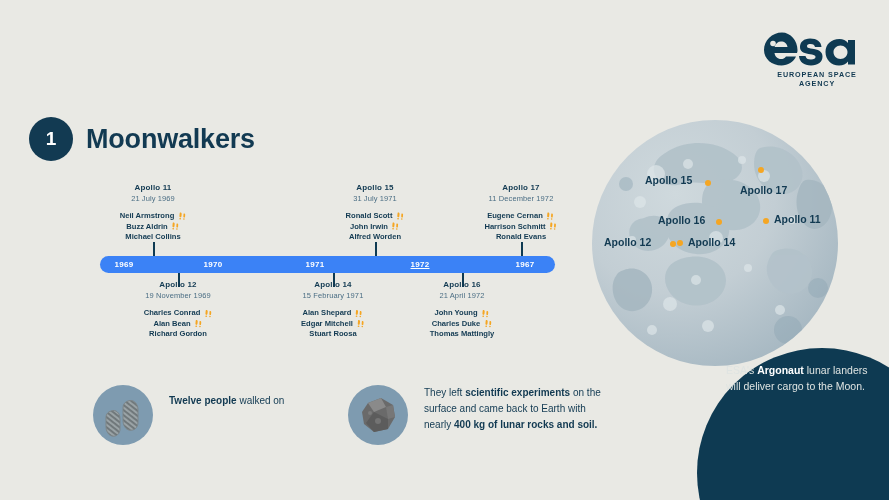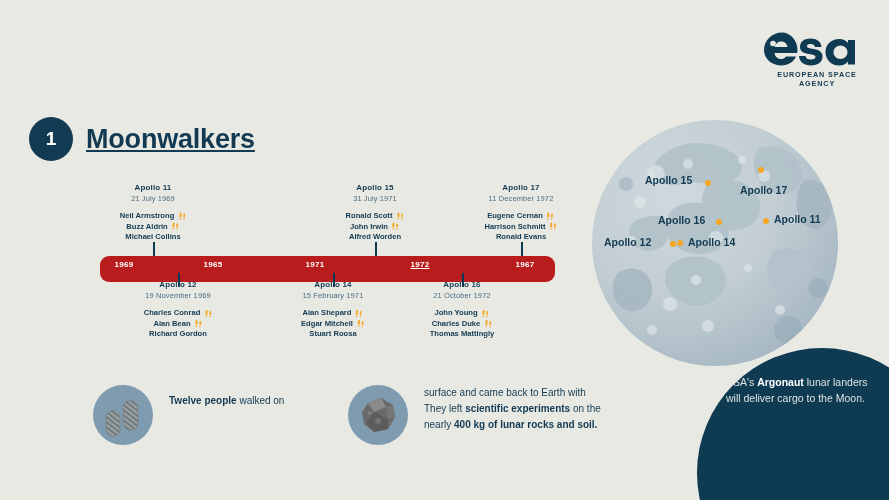--- a/index.html
+++ b/index.html
@@ -31,27 +31,27 @@
     color:#123A52;
   }
   #badge{
     left:29px;top:105px;width:44px;height:44px;border-radius:50%;
     background:#123A52;color:#ffffff;
     display:flex;align-items:center;justify-content:center;
     font-size:19px;font-weight:bold;
   }
   #section-title{
     left:86px;top:112px;
-    font-size:27px;font-weight:bold;color:#123A52;letter-spacing:-.2px;text-decoration:underline;
+    font-size:27px;font-weight:bold;color:#123A52;letter-spacing:-.2px;
   }
 
   
   #timeline-bar{
-    left:100px;top:244px;width:455px;height:26px;
-    background:#b91c1c;border-radius:9px;
+    left:100px;top:244px;width:455px;height:17px;
+    background:#3b82f6;border-radius:9px;
   }
   #timeline-bar .year{
     position:absolute;top:4px;
     font-size:8px;font-weight:bold;color:#ffffff;letter-spacing:.3px;
     transform:translateX(-50%);
     white-space:nowrap;
   }
   .tick{position:absolute;width:2px;background:#0E3A52;}
   .tick.up{height:14px;top:230px;}
   .tick.down{height:14px;top:261px;}
@@ -76,21 +76,21 @@
   #moon svg{display:block;}
   .site{position:absolute;font-size:10.5px;font-weight:bold;color:#123A52;white-space:nowrap;}
   .dot{position:absolute;width:6px;height:6px;border-radius:50%;background:#F5A623;}
 
   
   #argonaut{
     left:697px;top:336px;width:250px;height:250px;border-radius:50%;
     background:#0E3A52;
   }
   #argonaut .txt{
-    position:absolute;left:29px;top:27px;width:150px;
+    position:absolute;left:29px;top:15px;width:150px;
     font-size:10.5px;line-height:15.5px;color:#dfe4e2;
   }
   #argonaut .txt b{color:#ffffff;}
 
   
   .fact{position:absolute;}
   .fact .circle{
     position:absolute;left:0;top:0;width:60px;height:60px;border-radius:50%;
     background:#7e9bb0;overflow:hidden;
   }
@@ -114,21 +114,21 @@
       <path d="M155 17 C138 17 127 28 127 43 C127 58 138 70 154 70 C162 70 168 67 172 62 L172 68 L186 68 L186 19 L172 19 L172 25 C168 20 162 17 155 17 Z M157 30 C165 30 171 36 171 43 C171 51 165 57 157 57 C149 57 143 51 143 43 C143 36 149 30 157 30 Z" fill="#0E3A52"></path>
     </svg>
     <div class="agency">EUROPEAN SPACE AGENCY</div>
   </div>
 
   <div class="abs" id="badge">1</div>
   <div class="abs" id="section-title">Moonwalkers</div>
 
   <div class="abs" id="timeline-bar">
       <div class="year" style="left: 24px;">1969</div>
-      <div class="year" style="left: 113px;">1965</div>
+      <div class="year" style="left: 113px;">1970</div>
       <div class="year" style="left: 215px;">1971</div>
       <div class="year" style="left: 320px; text-decoration: underline;">1972</div>
       <div class="year" style="left: 425px;">1967</div>
     </div>
   <div id="ticks">
       <div class="tick up" style="left: 153px;"></div>
       <div class="tick down" style="left: 178px;"></div>
       <div class="tick down" style="left: 333px;"></div>
       <div class="tick up" style="left: 375px;"></div>
       <div class="tick down" style="left: 462px;"></div>
@@ -254,21 +254,21 @@
               </svg>
             </span>
           </div>
           <div class="row">
             <span>Alfred Worden</span>
           </div>
         </div>
       </div>
       <div class="event" style="left: 462px; top: 268px;">
         <div class="mission">Apollo 16</div>
-        <div class="date">21 October 1972</div>
+        <div class="date">21 April 1972</div>
         <div class="crew">
           <div class="row">
             <span>John Young</span>
             <span style="display: inline-flex;">
               <svg class="boots" viewBox="0 0 12 12">
                 <path d="M3.2 1.2 C4.6 1.0 5.4 1.9 5.3 3.3 L5.0 6.4 C4.9 7.5 4.2 8.0 3.4 7.8 C2.6 7.6 2.2 6.9 2.3 5.9 L2.6 2.6 C2.7 1.8 2.9 1.3 3.2 1.2 Z" fill="#F5A623"></path>
                 <ellipse cx="3.3" cy="9.6" rx="1.2" ry="1.1" fill="#F5A623"></ellipse>
                 <path d="M8.2 2.6 C9.4 2.4 10.1 3.2 10.0 4.4 L9.8 6.9 C9.7 7.8 9.1 8.3 8.4 8.1 C7.7 7.9 7.4 7.3 7.5 6.5 L7.7 3.8 C7.8 3.1 7.9 2.7 8.2 2.6 Z" fill="#F5A623"></path>
                 <ellipse cx="8.3" cy="10.1" rx="1.05" ry="1.0" fill="#F5A623"></ellipse>
               </svg>
@@ -407,19 +407,19 @@
       <svg width="60" height="60" viewBox="0 0 60 60">
         <path d="M20 18 L33 13 L45 20 L47 32 L40 44 L26 47 L16 39 L14 27 Z" fill="#6a6a6a"></path>
         <path d="M20 18 L33 13 L38 22 L26 27 Z" fill="#8a8a8a"></path>
         <path d="M38 22 L45 20 L47 32 L40 34 Z" fill="#777777"></path>
         <path d="M26 27 L40 34 L40 44 L26 47 L18 38 Z" fill="#5c5c5c"></path>
         <circle cx="30" cy="36" r="3" fill="#747474"></circle>
         <circle cx="22" cy="28" r="2" fill="#7d7d7d"></circle>
       </svg>
     </div>
     <div class="body">
+      <div><span>They left </span><b>scientific experiments</b><span> on the</span></div>
       <div><span>surface and came back to Earth with</span></div>
-      <div><span>They left </span><b>scientific experiments</b><span> on the</span></div>
       <div><span>nearly </span><b>400 kg of lunar rocks and soil.</b></div>
     </div>
   </div>
 
 </div>
 
 </body></html>

